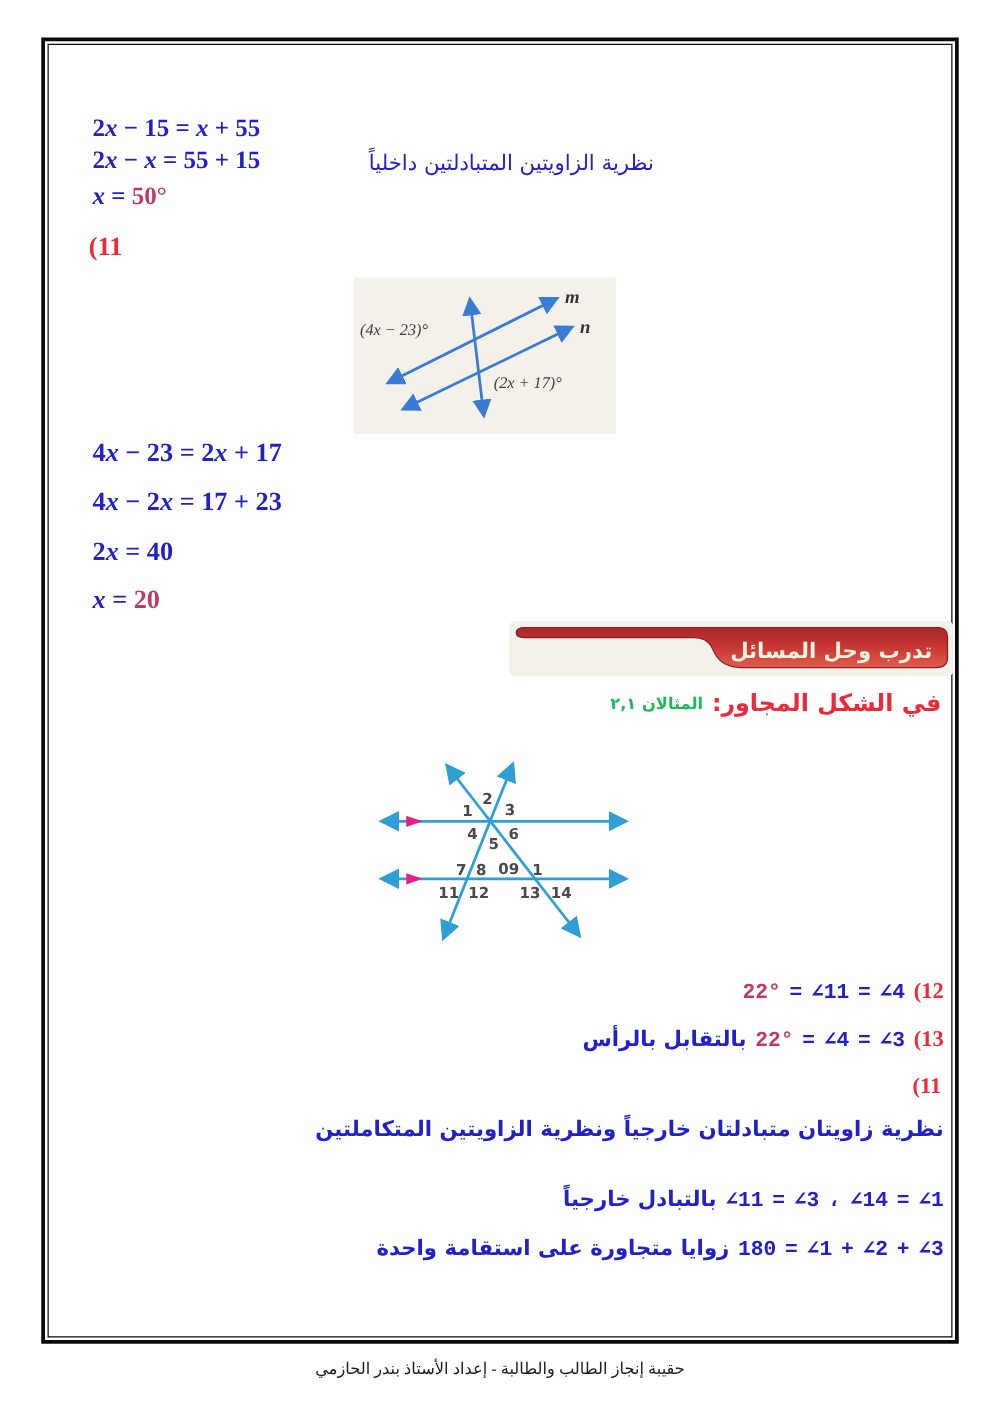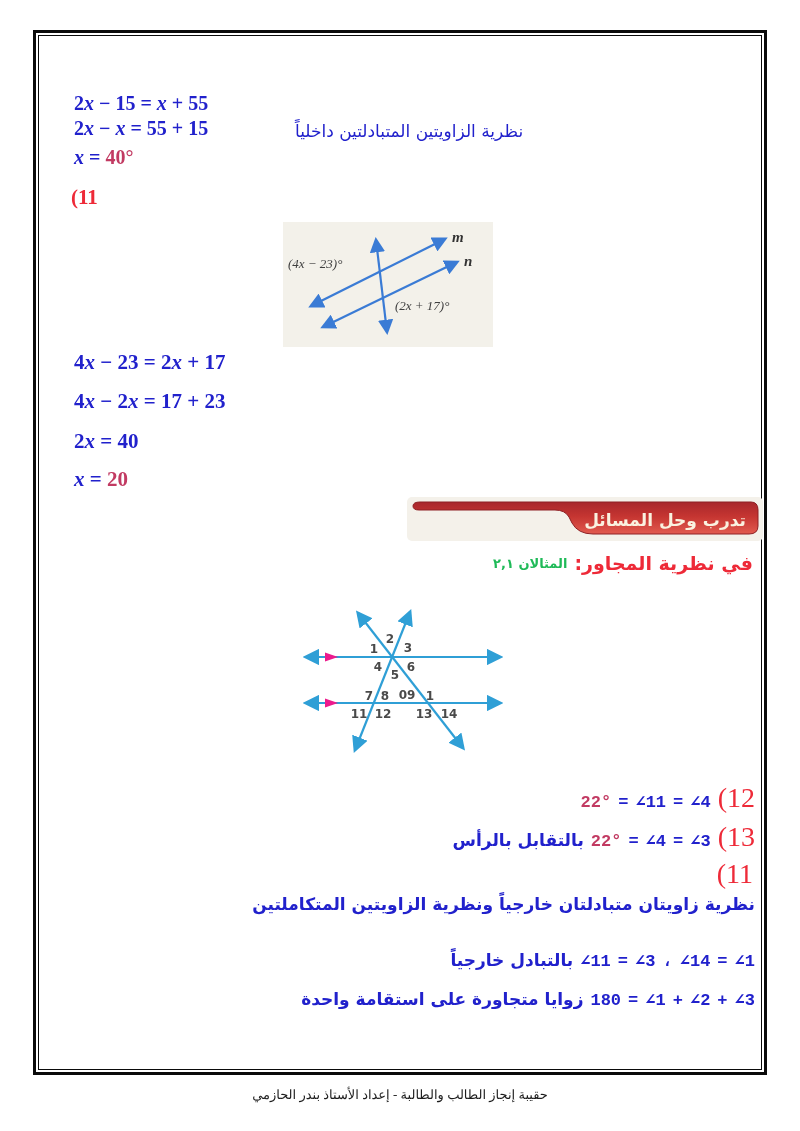--- a/index.html
+++ b/index.html
@@ -17,21 +17,21 @@
   .eq .crimson{color:var(--crimson);}
   .mid{font-size:21px;}
   .plabel{position:absolute;font-family:"Liberation Serif","DejaVu Serif",serif;
       font-weight:bold;font-size:21px;color:var(--red);}
   .arnote{position:absolute;font-weight:normal;font-size:17px;color:var(--blue);
       font-family:"DejaVu Sans",sans-serif;}
   
   .rrow{position:absolute;display:flex;flex-direction:row-reverse;
         align-items:baseline;gap:7px;white-space:nowrap;}
   .rrow .num{color:var(--red);font-family:"Liberation Serif","DejaVu Serif",serif;
-        font-weight:normal;font-size:28px;}
+        font-weight:bold;font-size:18px;}
   .rrow .tok{color:var(--blue);font-weight:bold;font-size:17px;
         font-family:Liberation Mono, monospace;}
   .rrow .tok.red{color:var(--crimson);}
   .rrow .ar{color:var(--blue);font-weight:bold;font-size:17px;
         font-family:"DejaVu Sans",sans-serif;}
   .promptred{color:var(--red);font-weight:bold;font-size:19px;}
   .promptgreen{color:var(--green);font-weight:bold;font-size:13px;}
   .bline{position:absolute;color:var(--blue);font-weight:bold;font-size:17px;
         text-align:right;direction:rtl;font-family:"DejaVu Sans",sans-serif;}
   .footer{position:absolute;left:0;top:1087px;width:100%;text-align:center;
@@ -45,21 +45,21 @@
 </head>
 <body>
 
 <div class="frame-outer">
   <div class="frame-inner"></div>
 </div>
 
 <div class="eq" style="left:74px;top:92px;">2<i>x</i> − 15 = <i>x</i> + 55</div>
 <div class="eq" style="left:74px;top:117px;">2<i>x</i> − <i>x</i> = 55 + 15</div>
 <div class="arnote" style="left:295px;top:121px;" dir="rtl">نظرية الزاويتين المتبادلتين داخلياً</div>
-<div class="eq" style="left:74px;top:146px;"><span><i>x</i> = </span><span class="crimson">40°</span></div>
+<div class="eq" style="left:74px;top:146px;"><span><i>x</i> = </span><span class="crimson">50°</span></div>
 <div class="plabel" style="left:71px;top:185px;">(11</div>
 
 <div class="fig fig1bg" style="left:283px;top:222px;width:210px;height:125px;">
 <svg width="210" height="125" viewBox="0 0 210 125">
   <defs>
     <marker id="arr1" viewBox="0 0 10 10" refX="8" refY="5" markerWidth="7" markerHeight="7" orient="auto-start-reverse">
       <path d="M0,0 L10,5 L0,10 z" fill="#3a7bd5"></path>
     </marker>
   </defs>
   <line x1="28" y1="84" x2="162" y2="17" stroke="#3a7bd5" stroke-width="2.2" marker-start="url(#arr1)" marker-end="url(#arr1)"></line>
@@ -86,21 +86,21 @@
       <stop offset="1" stop-color="#e25a4f"></stop>
     </linearGradient>
   </defs>
   <rect x="0" y="1" width="356" height="44" rx="5" fill="#f4f1ea"></rect>
   <path d="M13,6 H344 Q351,6 351,14 V30 Q351,38 342,38 L186,38 Q171,38 165,27 L162,21 Q158,14 148,14 L12,14 Q6,14 6,10 Q6,6 13,6 Z" fill="url(#bgrad)" stroke="#8e2024" stroke-width="1"></path>
   <text x="258" y="30" text-anchor="middle" font-size="17" font-weight="bold" style="direction:rtl" fill="#faf2e0" font-family="DejaVu Sans, sans-serif">تدرب وحل المسائل</text>
 </svg>
 </div>
 
 <div class="rrow" style="right:47px;top:552px;">
-  <span class="promptred" dir="rtl">في نظرية المجاور:</span>
+  <span class="promptred" dir="rtl">في الشكل المجاور:</span>
   <span class="promptgreen" dir="rtl" style="position:relative;top:-2px;">المثالان ٢,١</span>
 </div>
 
 <div class="fig" style="left:303px;top:597px;width:200px;height:165px;">
 <svg width="200" height="165" viewBox="0 0 200 165">
   <defs>
     <marker id="arr2" viewBox="0 0 10 10" refX="8" refY="5" markerWidth="7.5" markerHeight="7.5" orient="auto-start-reverse">
       <path d="M0,0 L10,5 L0,10 z" fill="#2f9fd6"></path>
     </marker>
   </defs>

